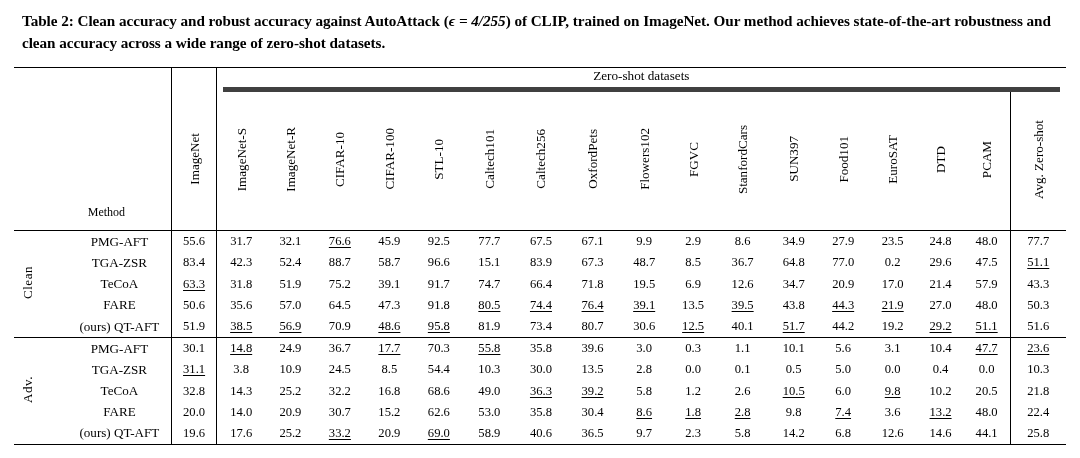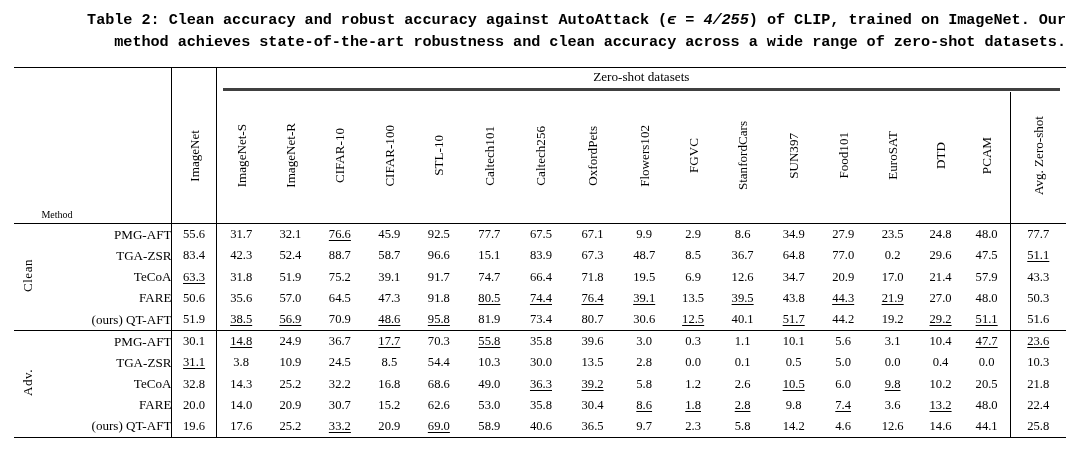--- a/index.html
+++ b/index.html
@@ -15,26 +15,26 @@
     overflow: hidden;
   }
   .page {
     position: relative;
     width: 1080px;
     height: 458px;
     box-sizing: border-box;
     padding: 10px 14px 0 14px;
   }
   .caption {
-    font-family: Liberation Mono, monospace;
+    font-family: Liberation Serif, serif;
     font-size: 15.2px;
     font-weight: bold;
     line-height: 1.42;
-    margin: 0 0 14px 16px;
-    text-align: right;
+    margin: 0 0 14px 8px;
+    text-align: left;
     letter-spacing: -0.05px;
   }
   .caption .it { font-style: italic; font-weight: bold; }
 
   table.main {
     border-collapse: collapse;
     width: 1052px;
     font-family: "Liberation Serif", serif;
     font-size: 12.6px;
     table-layout: fixed;
@@ -49,52 +49,52 @@
   
   .toprule td { border-top: 1.6px solid #000; height: 0; font-size: 0; line-height: 0; }
   .midrule td { border-top: 1.0px solid #000; height: 0; font-size: 0; line-height: 0; }
   .bottomrule td { border-top: 1.6px solid #000; height: 0; font-size: 0; line-height: 0; }
 
   .grouphdr {
     height: 24px;
     font-size: 13.2px;
   }
   .grouphdr .zs-label {
-    border-bottom: 3px solid #404040;
+    border-bottom: 5px solid #404040;
     display: block;
     padding-bottom: 3px;
     margin: 0 6px;
   }
 
   .rot-row td {
     height: 128px;
     vertical-align: bottom;
     padding-bottom: 2px;
   }
   .rot {
     writing-mode: vertical-rl;
     transform: rotate(180deg);
     white-space: nowrap;
     font-size: 13.1px;
     line-height: 1;
     display: inline-block;
   }
   .rot-row td.method-head {
     vertical-align: bottom;
-    padding-bottom: 3px;
-    font-size: 10px;
-    text-align: left;
+    padding-bottom: 10px;
+    font-size: 12px;
+    text-align: center;
   }
 
   td.vsepL { border-left: 1px solid #000; }
   td.vsepR { border-right: 1px solid #000; }
 
   .datarow td { height: 21.2px; }
   .datarow td.method {
-    text-align: right;
+    text-align: center;
     padding-left: 26px;
     font-size: 13.1px;
     white-space: nowrap;
     font-family: Liberation Serif, serif;
   }
   .bold { font-weight: bold; }
   .ul { text-decoration: underline; text-underline-offset: 1.6px; }
 
   .blockcell {
     width: 26px;
@@ -379,21 +379,21 @@
           <td class="ul">33.2</td>
           <td class="bold">20.9</td>
           <td class="ul">69.0</td>
           <td class="bold">58.9</td>
           <td class="bold">40.6</td>
           <td class="">36.5</td>
           <td class="bold">9.7</td>
           <td class="bold">2.3</td>
           <td class="bold">5.8</td>
           <td class="bold">14.2</td>
-          <td class="bold">4.6</td>
+          <td class="bold">6.8</td>
           <td class="bold">12.6</td>
           <td class="bold">14.6</td>
           <td class="">44.1</td>
           <td class="bold vsepL">25.8</td>
         </tr>
         <tr class="bottomrule">
           <td colspan="20"></td>
         </tr>
       </tbody>
   </table>

